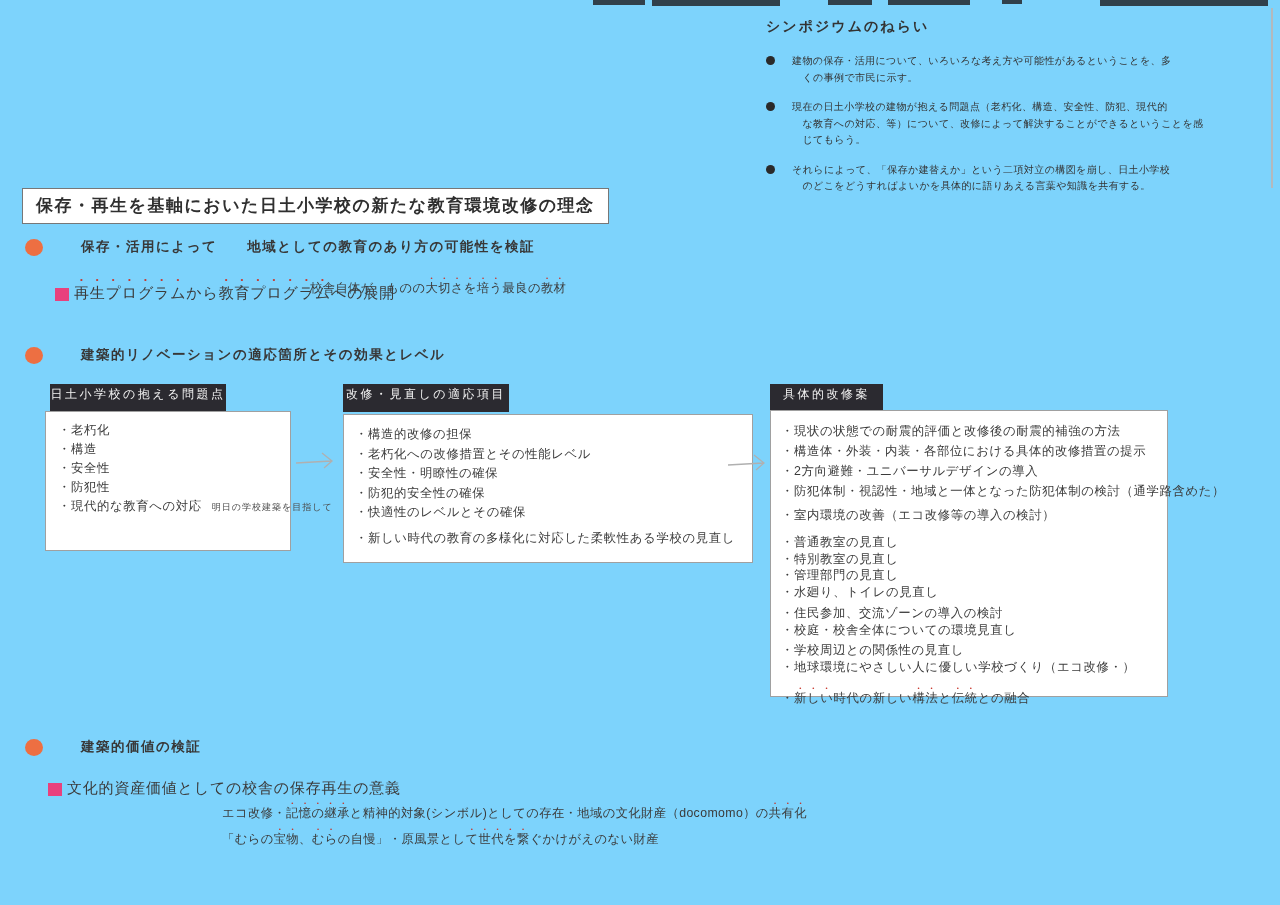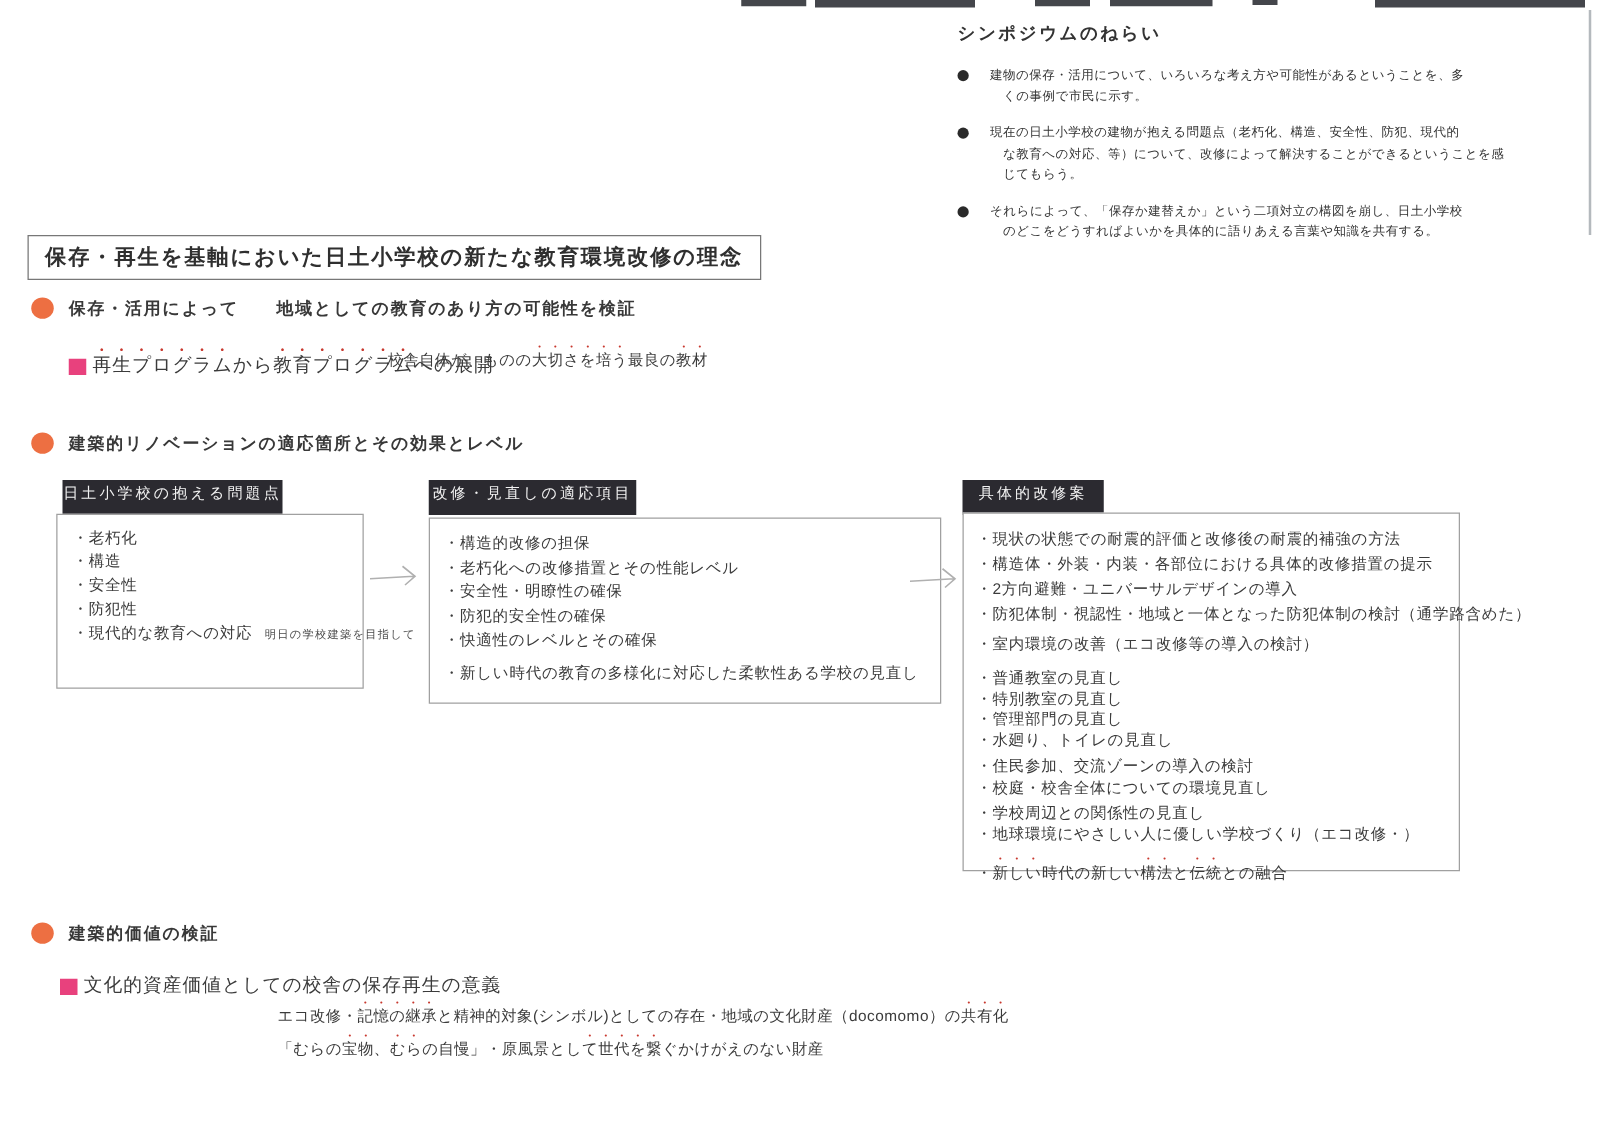--- a/index.html
+++ b/index.html
@@ -1,37 +1,37 @@
 <!DOCTYPE html>
 <html><head>
 <meta charset="utf-8">
 <style>
   html,body{margin:0;padding:0;background:#e9e9e9;}
   .page{
-    position:relative;width:1280px;height:905px;background:#ffffff;
+    position:relative;width:1280px;height:905px;background:#7dd3fc;
     font-family:"Liberation Sans","DejaVu Sans",sans-serif;color:#3a3a3a;
     overflow:hidden;margin:0 auto;
   }
   
   .artifact{position:absolute;background:#23262c;opacity:.85;}
   .edge-line{position:absolute;background:#b4b9bd;}
   
   .symposium{position:absolute;left:766px;top:18px;width:505px;}
   .symposium-title{font-size:14px;font-weight:bold;color:#333;letter-spacing:2px;margin-bottom:17px;}
   .symp-bullet{display:flex;margin-bottom:13px;}
   .symp-bullet .dot{flex:0 0 26px;padding-top:3px;}
   .symp-bullet .dot span{display:block;width:9px;height:9px;border-radius:50%;background:#2a2a2a;}
   .symp-bullet .txt{font-size:10px;line-height:16.5px;color:#333;white-space:pre-line;letter-spacing:.4px;}
   
   .main-title{
     position:absolute;left:22px;top:188px;border:1px solid #777;background:#fff;
     padding:5px 13px 6px;font-size:17px;font-weight:bold;color:#2f2f2f;letter-spacing:1.5px;white-space:nowrap;
   }
   
-  .sec-head{position:absolute;display:flex;align-items:flex-start;}
+  .sec-head{position:absolute;display:flex;align-items:center;gap:26px;}
   .sec-head .ocircle{width:18px;height:17px;border-radius:50%;background:#ed6f42;margin-right:12px;flex:0 0 auto;}
   .sec-head .stxt{font-size:13.5px;font-weight:bold;color:#383838;letter-spacing:1.5px;white-space:nowrap;}
   
   .pink-row{position:absolute;display:flex;align-items:flex-end;}
   .pink-row .psq{width:14px;height:13px;background:#e8417d;margin-right:5px;margin-bottom:2px;flex:0 0 auto;}
   .pink-row .ptxt{font-size:15px;color:#3b3b3b;letter-spacing:.8px;white-space:nowrap;padding-top:7px;}
   .plain-line{position:absolute;font-size:12.3px;color:#3b3b3b;letter-spacing:.4px;white-space:nowrap;padding-top:7px;}
   
   .dark-header{
     position:absolute;background:#2b2a30;color:#f2f2f2;font-size:12px;letter-spacing:2.5px;

